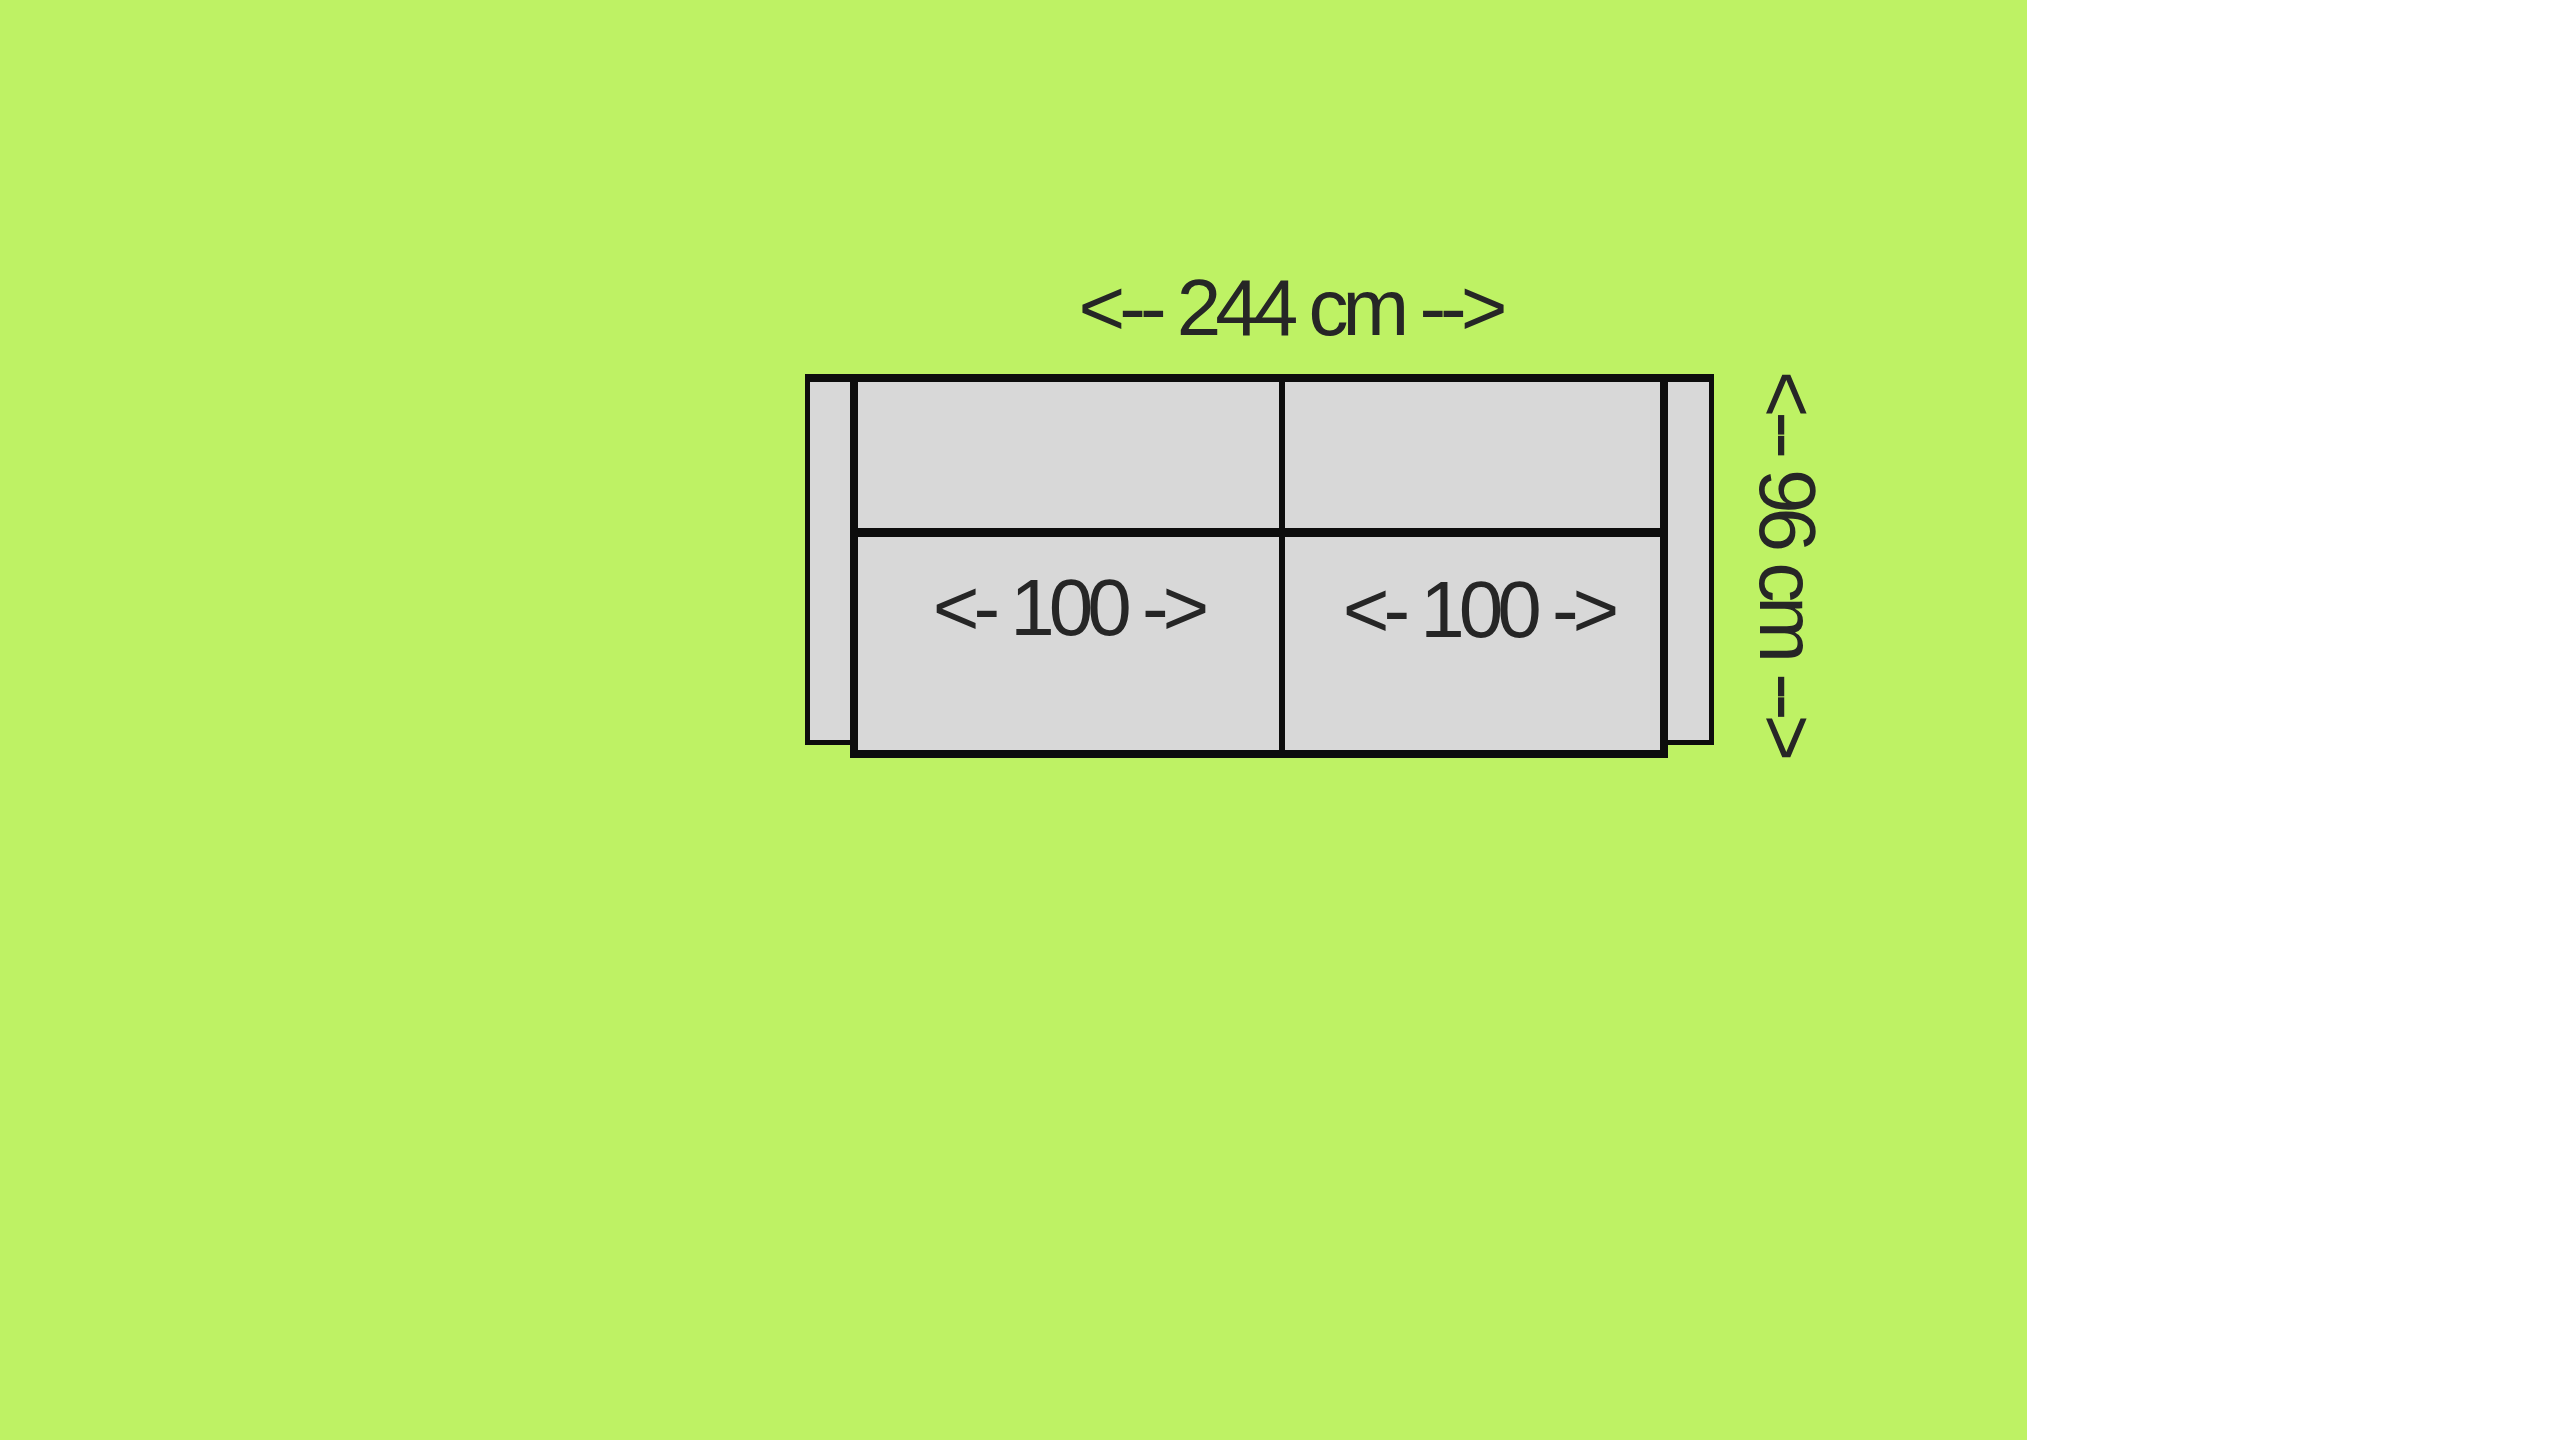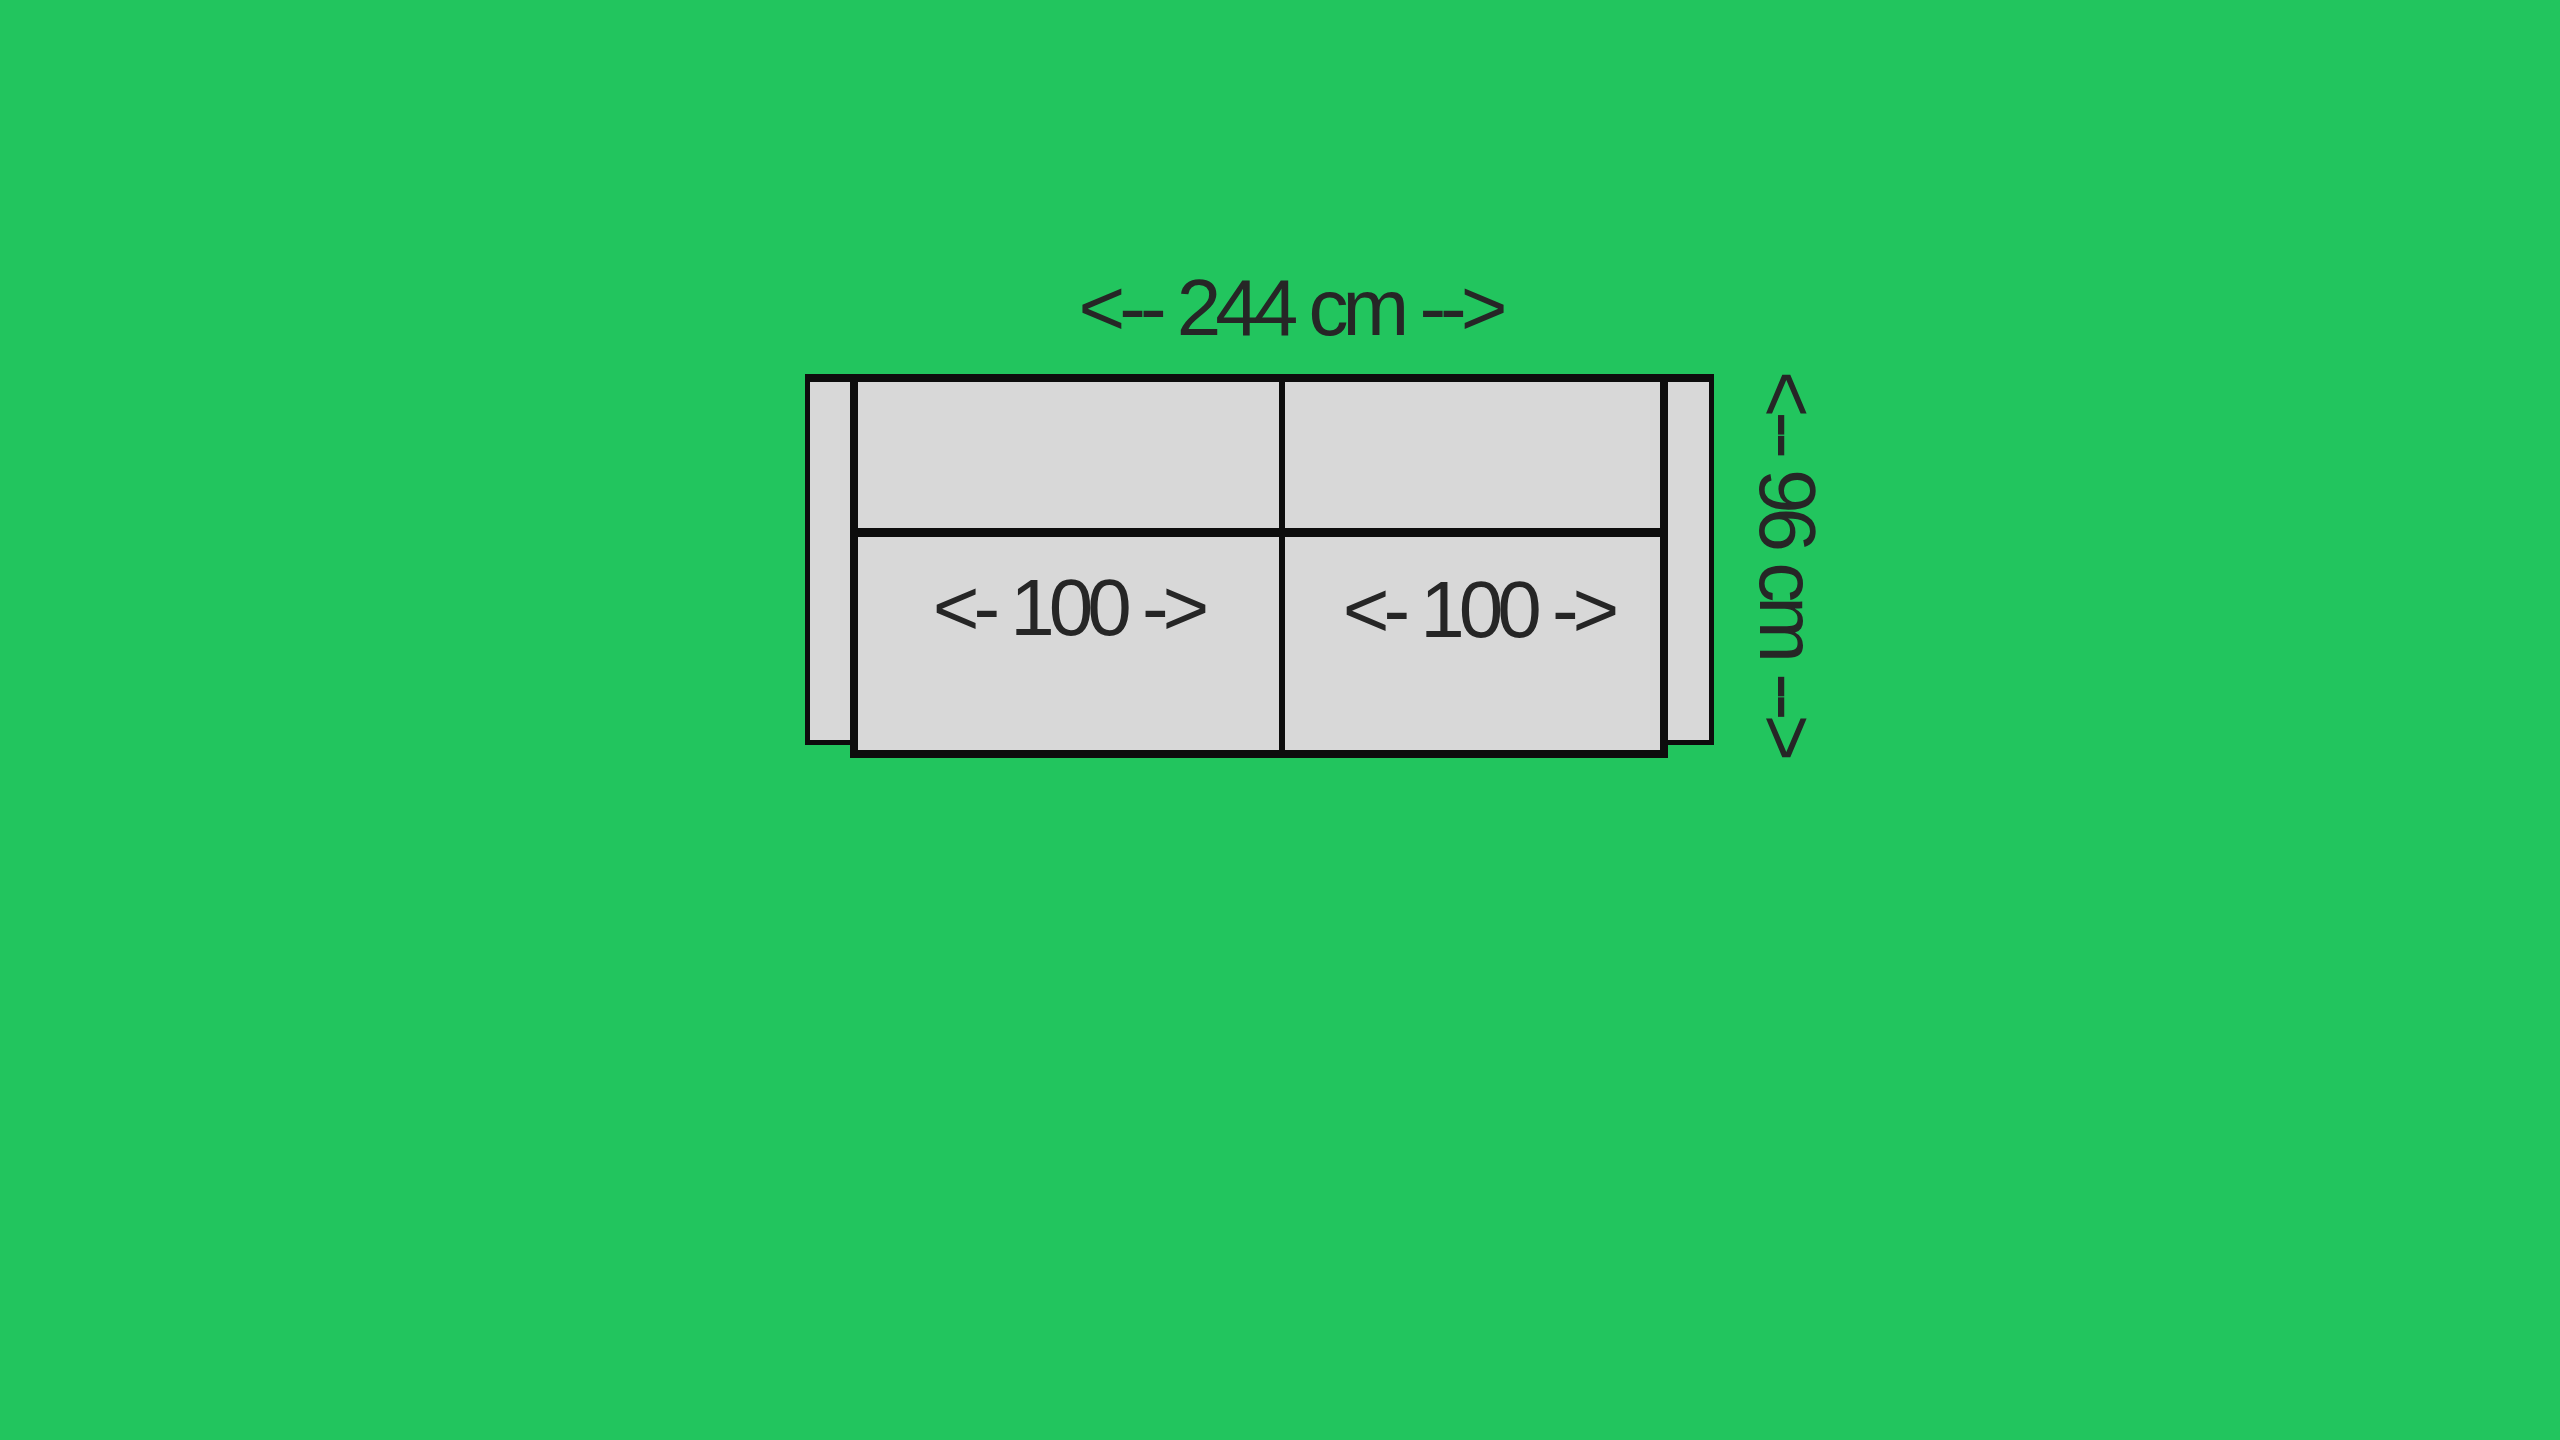--- a/index.html
+++ b/index.html
@@ -2,23 +2,23 @@
 <html><head>
 <meta charset="utf-8">
 <style>
   html, body {
     margin: 0;
     padding: 0;
     background: #ffffff;
   }
   .canvas {
     position: relative;
-    width: 2560px;
+    width: 2027px;
     height: 1440px;
-    background: #22c55e;
+    background: #bef264;
     overflow: hidden;
     font-family: "Liberation Sans", "DejaVu Sans", sans-serif;
   }
   .shape {
     position: absolute;
     box-sizing: border-box;
     background: #d8d8d8;
   }
   .armrest {
     border: 5px solid #0d0d0d;

